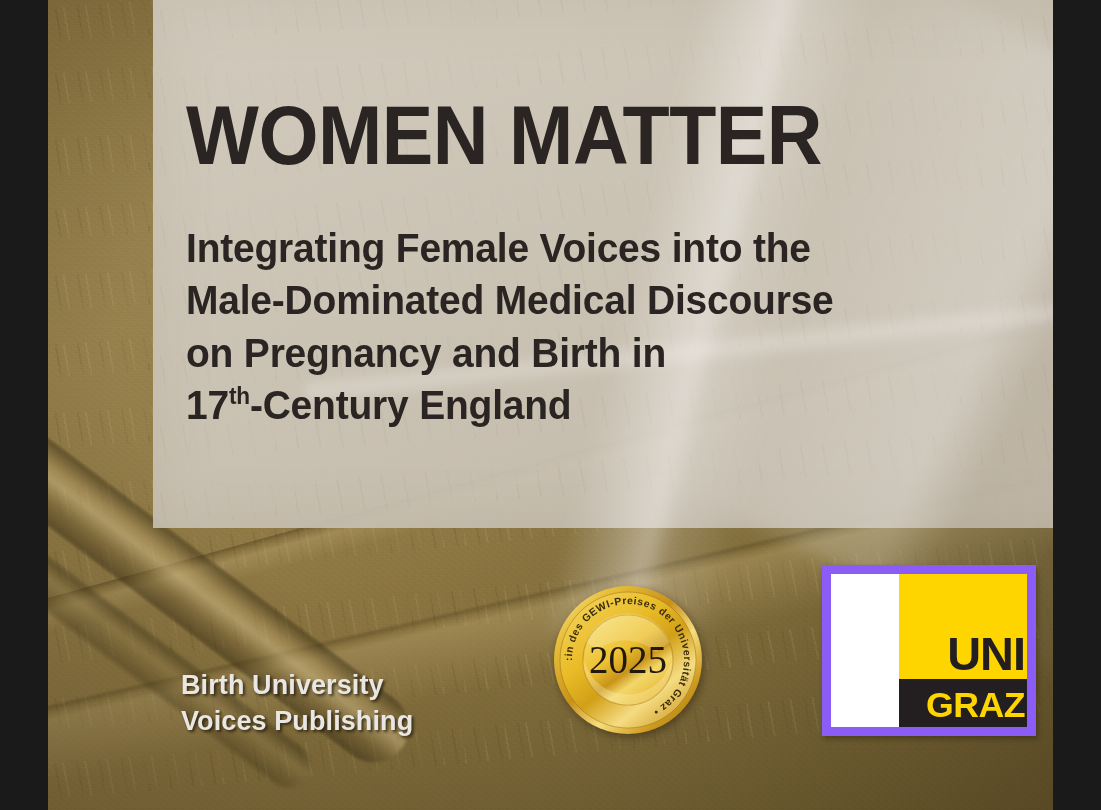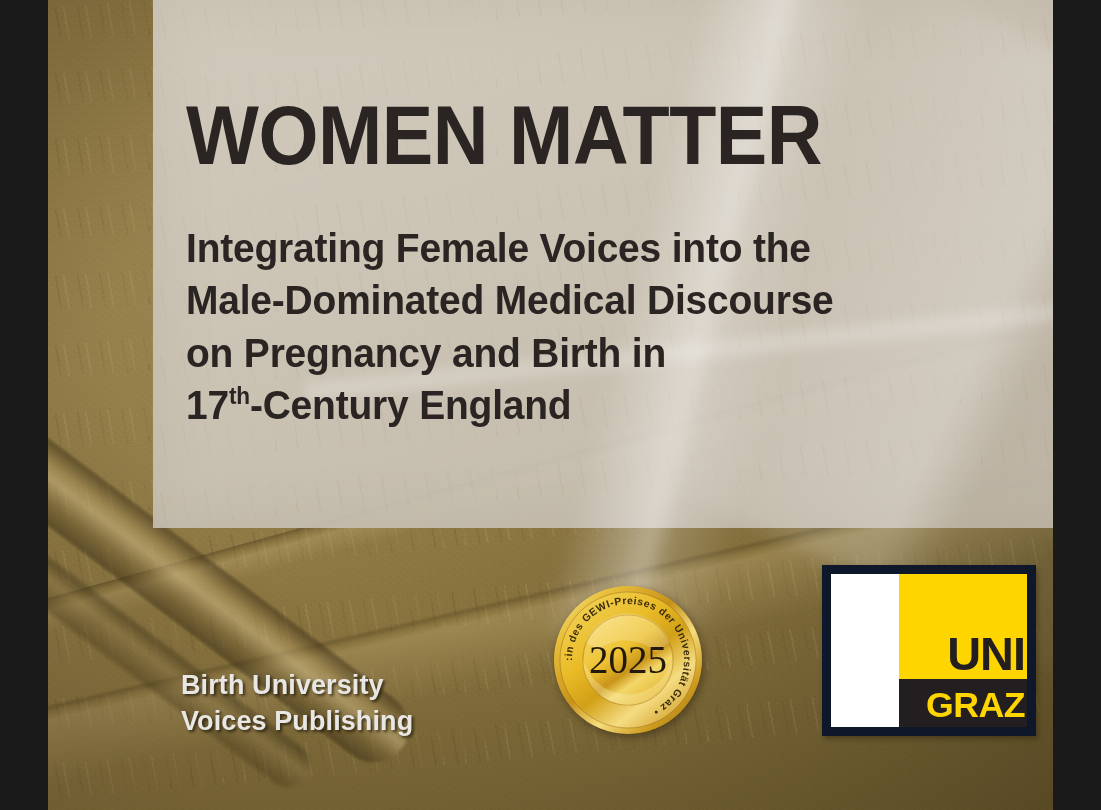--- a/index.html
+++ b/index.html
@@ -224,21 +224,21 @@
     width: 152px; height: 152px;
   }
   .seal-svg { display: block; width: 152px; height: 152px;
     filter: drop-shadow(2px 3px 4px rgba(30,20,4,0.45)); }
 
   
   .logo {
     position: absolute;
     left: 774px; top: 565px;
     width: 214px; height: 171px;
-    background: #0f172a;
+    background: #8b5cf6;
     box-shadow: 2px 3px 5px rgba(30,20,4,0.35);
     box-sizing: border-box;
     padding: 9px;
   }
   .logo-inner {
     position: relative;
     width: 100%; height: 100%;
     display: flex;
   }
   .logo-white { width: 34.5%; background: #ffffff; }

